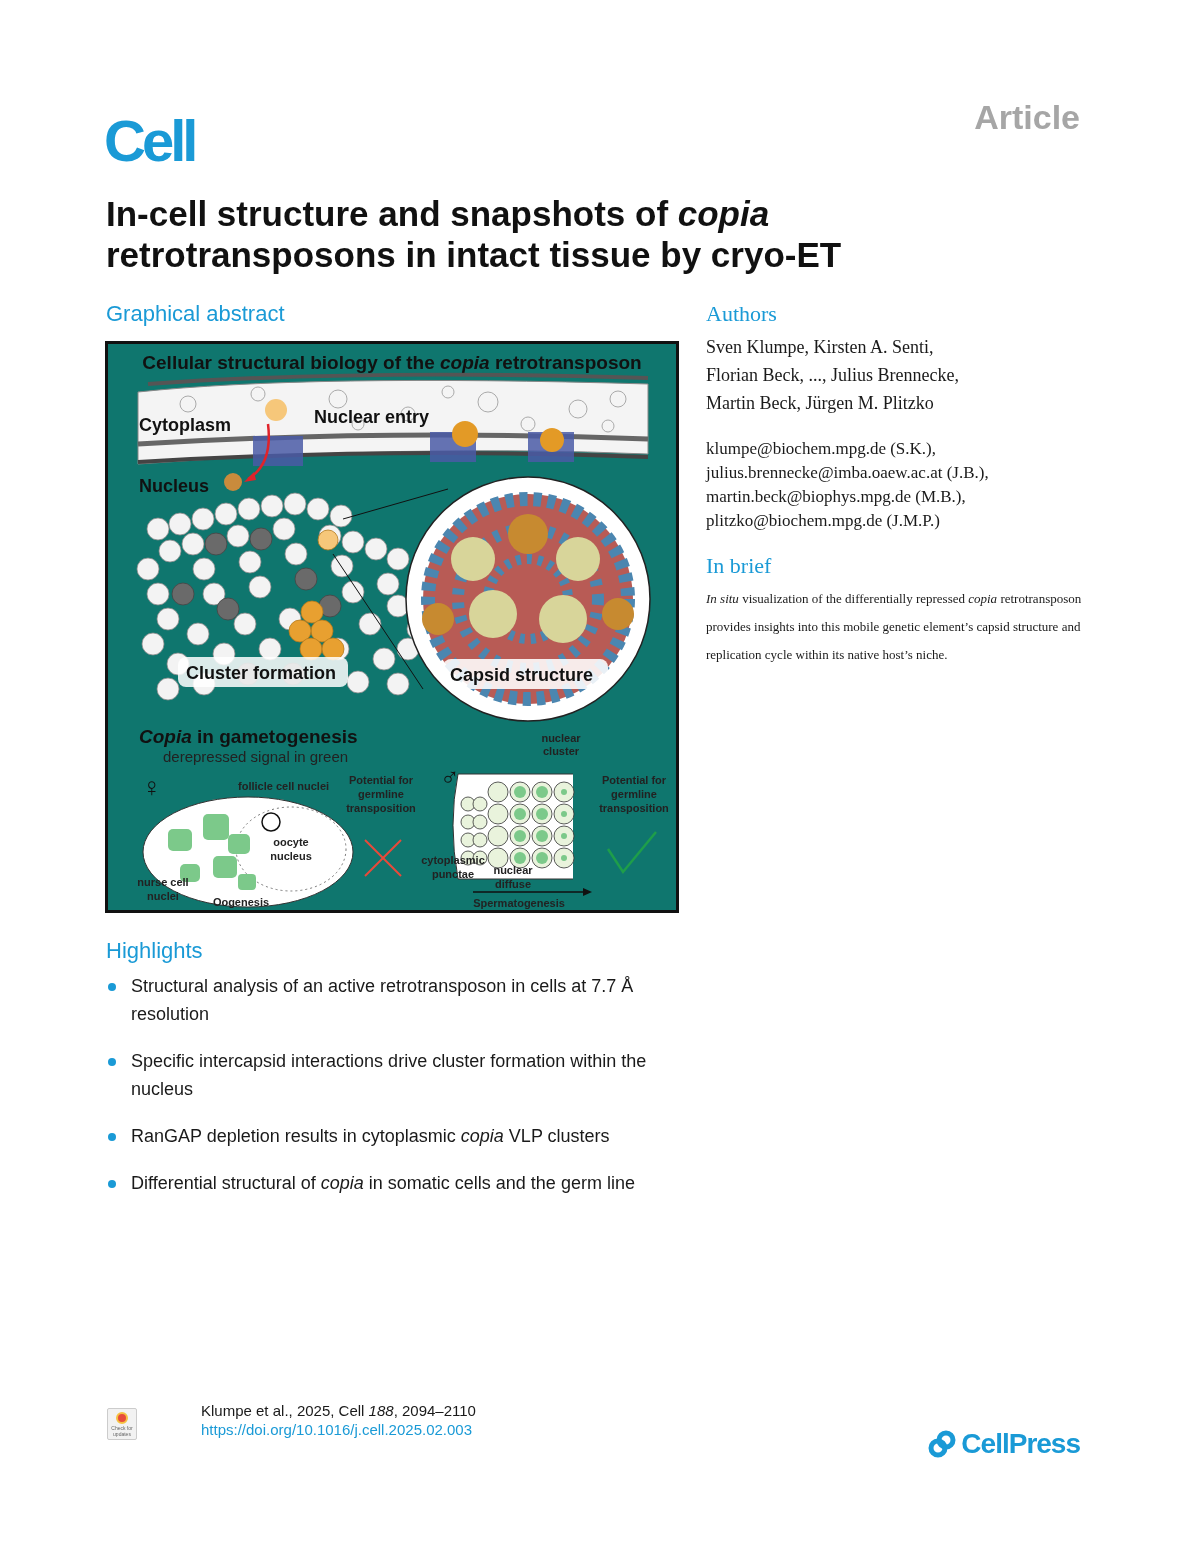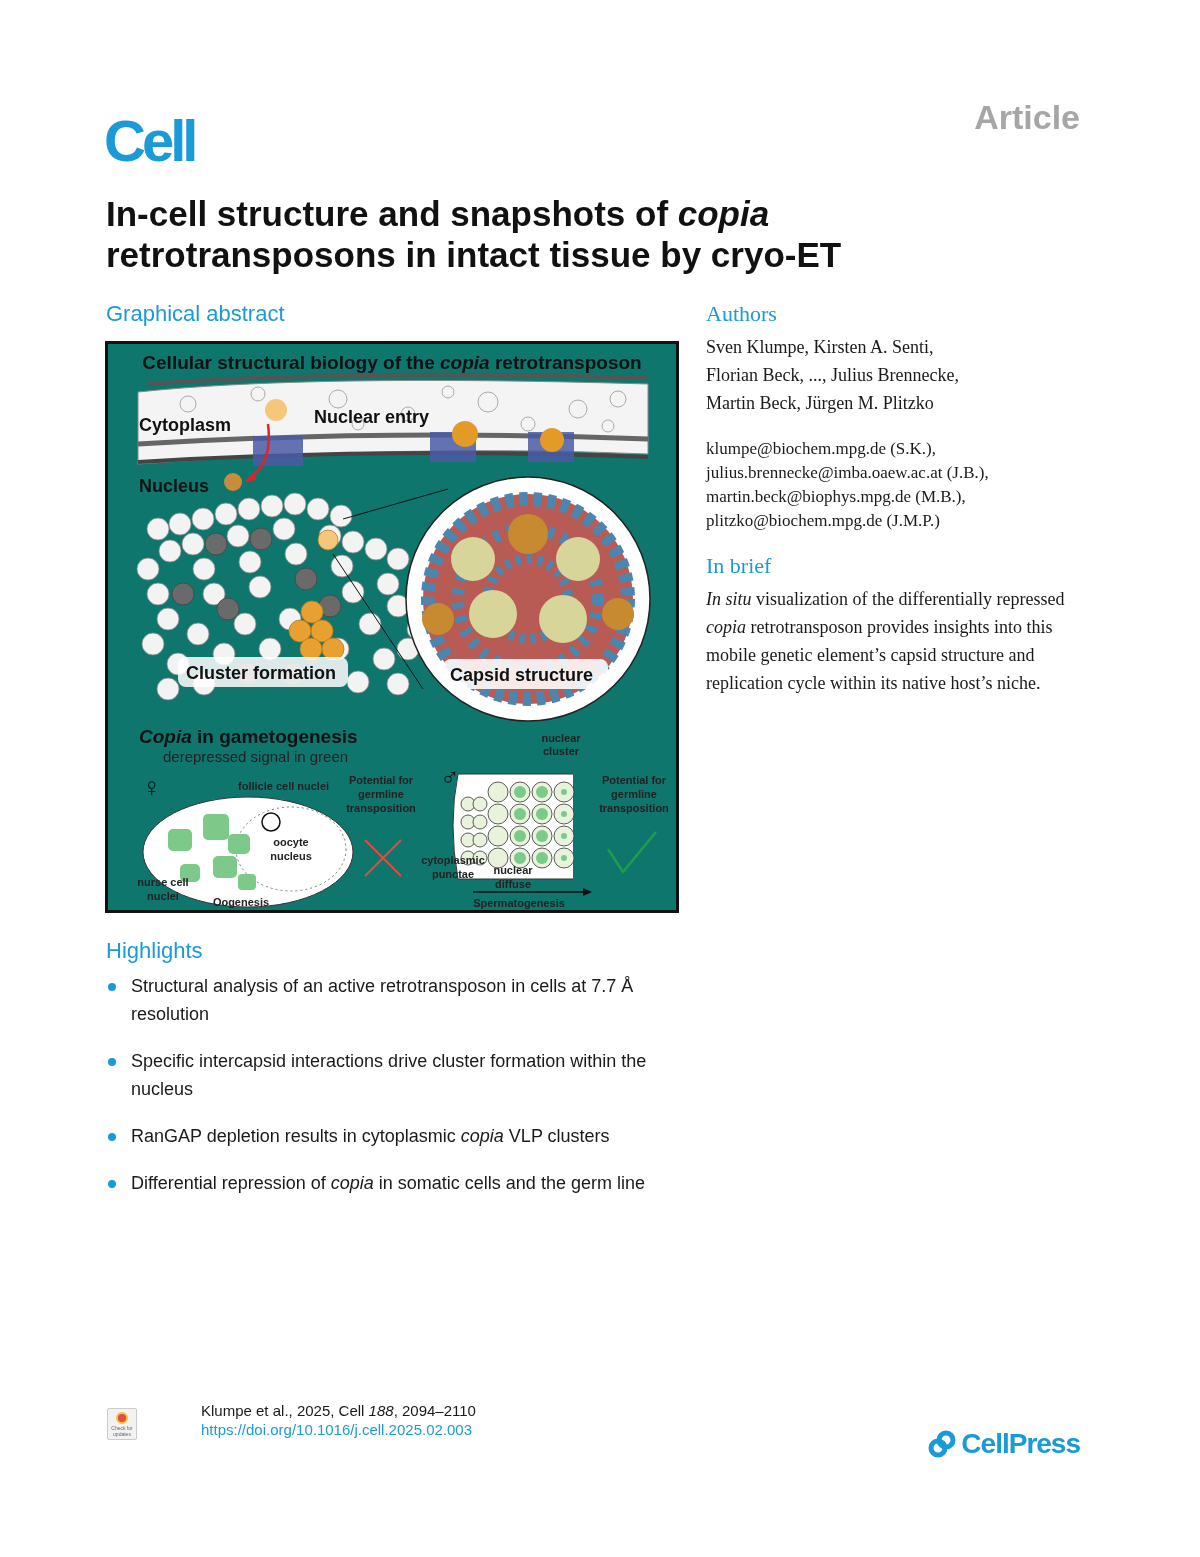--- a/index.html
+++ b/index.html
@@ -10,21 +10,21 @@
   .title{left:106px;top:193px;width:900px;font-size:35px;font-weight:bold;line-height:41px;color:#111;}
   .title i{font-style:italic;}
   .sec-head{font-size:22px;color:#1a9ad6;}
   .gabs-head{left:106px;top:301px;}
   .gabs{left:105px;top:341px;width:574px;height:572px;border:3px solid #111;box-sizing:border-box;background:#0f766e;overflow:hidden;}
   .gabs svg{display:block;}
   .right-col{left:706px;top:301px;width:390px;}
   .right-col .block{margin-bottom:20px;font-family:Liberation Serif, serif;}
   .authors p{margin:6px 0 0 0;font-size:18px;line-height:28px;}
   .corr p{margin:6px 0 0 0;font-size:17px;line-height:24px;}
-  .brief p{margin:6px 0 0 0;font-size:18px;line-height:28px;}
+  .brief p{margin:6px 0 0 0;font-size:13px;line-height:28px;}
   .hl-head{left:106px;top:938px;}
   .hl-list{left:106px;top:972px;width:580px;margin:0;padding:0;list-style:none;}
   .hl-list li{position:relative;padding-left:25px;font-size:18px;line-height:28px;margin-bottom:19px;}
   .hl-list li .dot{position:absolute;left:2px;top:11px;width:8px;height:8px;border-radius:50%;background:#1a9ad6;}
   .footer{left:201px;top:1401px;font-size:15px;line-height:19px;}
   .footer a{color:#1a9ad6;text-decoration:none;}
   .crossmark{left:107px;top:1408px;width:30px;height:32px;border:1px solid #ccc;background:#f2f2f2;border-radius:2px;box-sizing:border-box;text-align:center;font-size:5px;color:#666;}
   .cellpress{right:120px;top:1428px;font-size:28px;font-weight:bold;color:#1a9ad6;letter-spacing:-1px;display:flex;align-items:center;gap:4px;}
 </style>
 </head>
@@ -283,21 +283,21 @@
     <div class="sec-head">In brief</div>
     <p><i>In situ</i><span> visualization of the differentially repressed </span><i>copia</i><span> retrotransposon provides insights into this mobile genetic element’s capsid structure and replication cycle within its native host’s niche.</span></p>
   </div>
 </div>
 
 <div class="abs sec-head hl-head">Highlights</div>
 <ul class="abs hl-list">
   <li><span class="dot"></span><span>Structural analysis of an active retrotransposon in cells at 7.7 Å resolution</span><i></i><span></span></li>
   <li><span class="dot"></span><span>Specific intercapsid interactions drive cluster formation within the nucleus</span><i></i><span></span></li>
   <li><span class="dot"></span><span>RanGAP depletion results in cytoplasmic </span><i>copia</i><span> VLP clusters</span></li>
-  <li><span class="dot"></span><span>Differential repression of </span><i>copia</i><span> in somatic cells and the germ line</span></li>
+  <li><span class="dot"></span><span>Differential structural of </span><i>copia</i><span> in somatic cells and the germ line</span></li>
 </ul>
 
 <div class="abs crossmark">
   <div style="width:12px;height:12px;border-radius:50%;background:#e74c3c;margin:3px auto 1px;border:2px solid #f5c242;box-sizing:border-box;"></div>
   <div>Check for updates</div>
 </div>
 
 <div class="abs footer">
   <div><span>Klumpe et al., 2025, Cell </span><i>188</i><span>, 2094–2110</span></div>
   <a>https://doi.org/10.1016/j.cell.2025.02.003</a>

